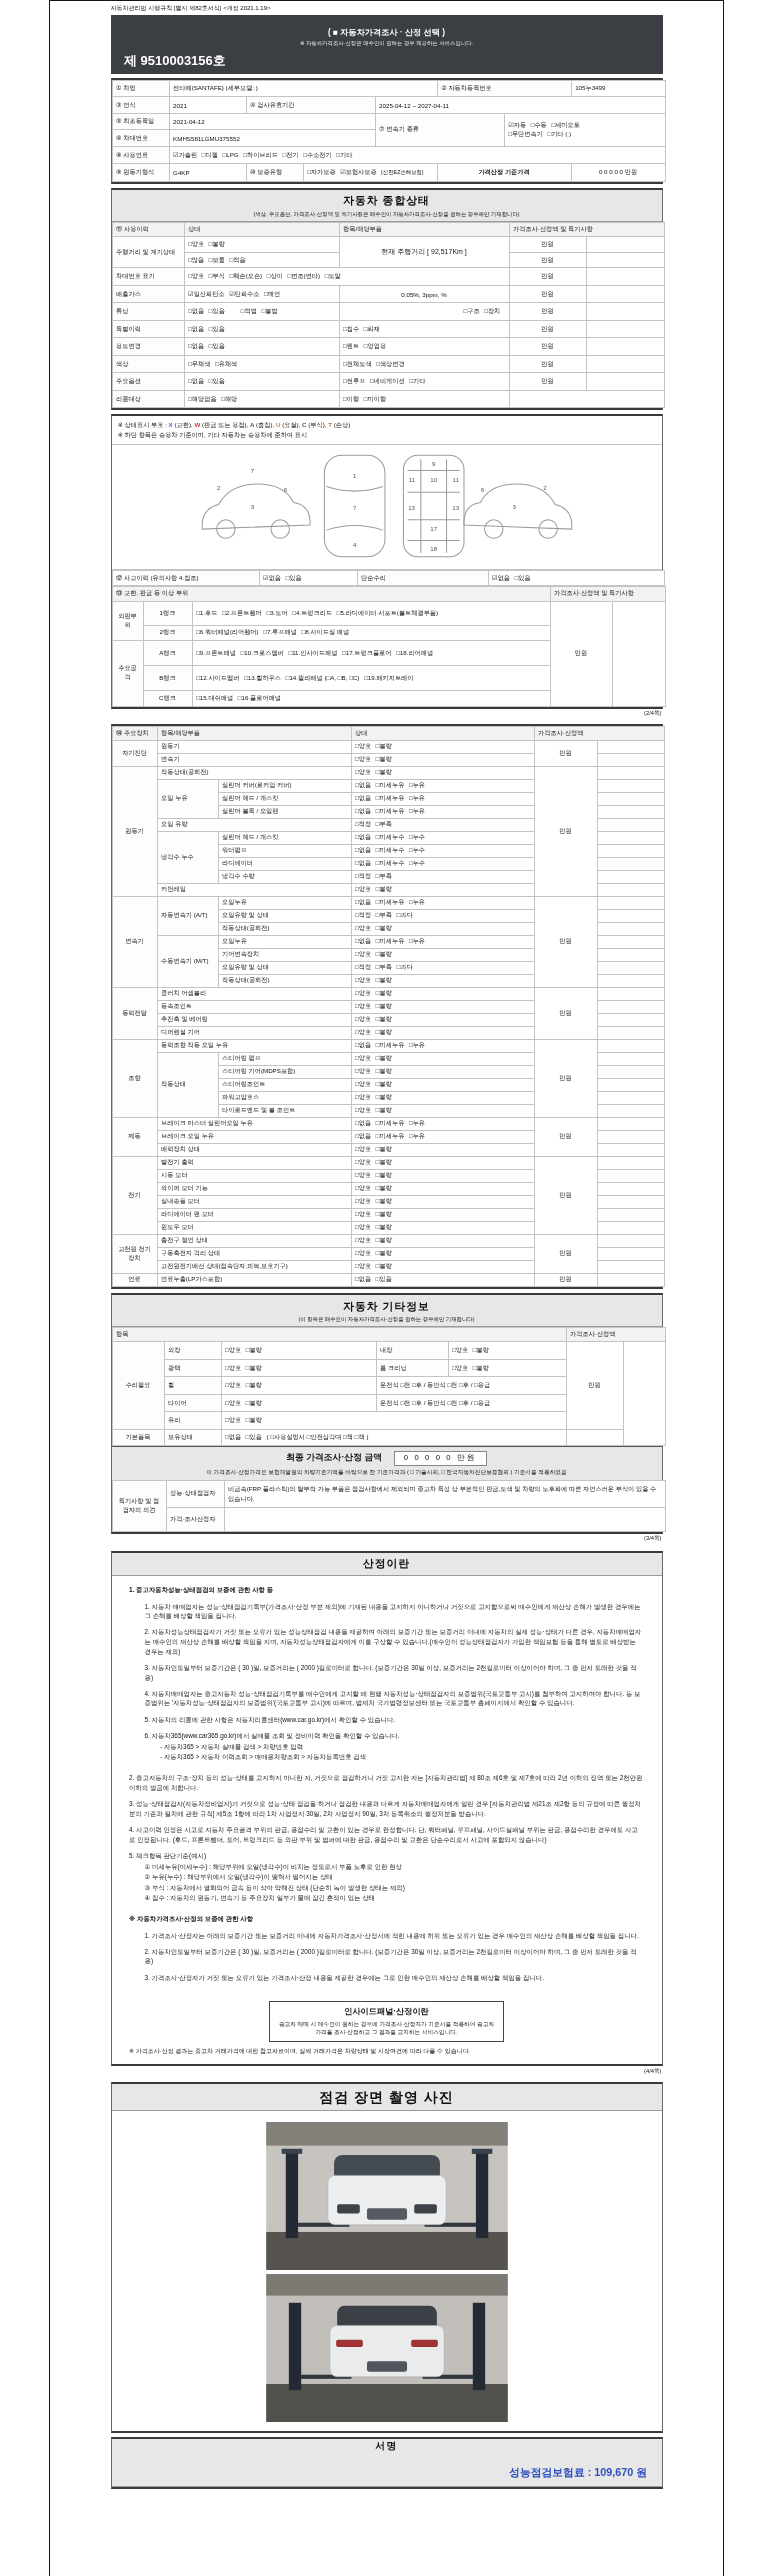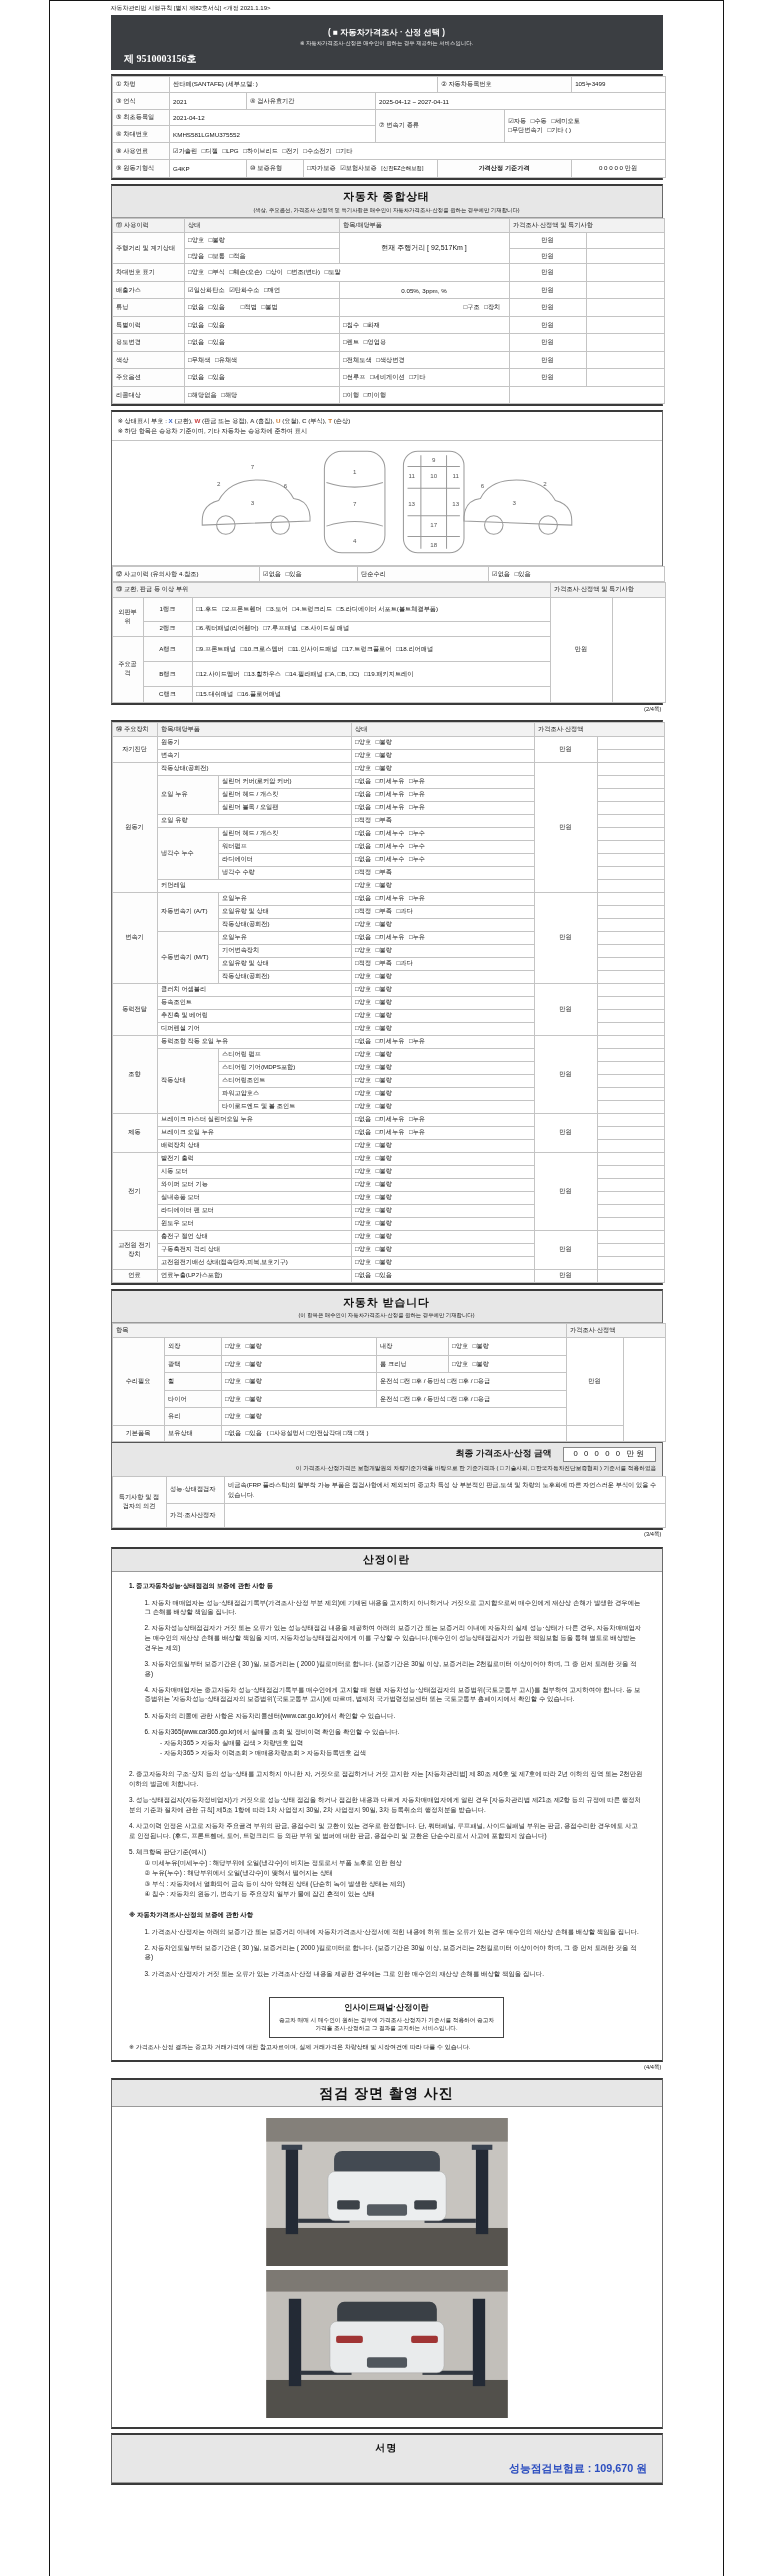--- a/index.html
+++ b/index.html
@@ -7,62 +7,62 @@
        font-family:"Liberation Sans","DejaVu Sans",sans-serif;color:#111;}
   .sheet{position:absolute;left:49px;top:0;width:675px;height:2576px;box-sizing:border-box;
          border-left:1.5px solid #141414;border-right:1.5px solid #141414;border-top:1.5px solid #141414;background:#fff;}
   .content{width:552px;margin:0 auto;}
   .reg-line{font-size:6px;padding:2.6px 0 1px 0;color:#111;}
   
   .doc-head{background:#3b3e42;color:#fff;padding:8.2px 13.4px 4.1px;margin-top:1.5px;}
   .doc-title{text-align:center;font-size:14.4px;font-weight:bold;letter-spacing:1px;}
   .doc-sub{text-align:center;font-size:8.2px;margin-top:3.6px;font-weight:bold;}
   .doc-note{text-align:center;font-size:5.4px;margin-top:2.6px;color:#e9e9e9;}
-  .doc-no{font-size:10px;font-weight:bold;margin-top:4.1px;font-family:Liberation Serif, serif;}
+  .doc-no{font-size:13px;font-weight:bold;margin-top:4.1px;}
   
   .block{border:1px solid #6a6a6a;border-top:2.6px solid #3a3a3a;border-bottom:2.6px solid #3a3a3a;margin-top:4.1px;background:#fff;}
   .sec-head{background:#e7e7e7;text-align:center;padding:4.6px 2.1px 3.6px;border-bottom:0.5px solid #9a9a9a;}
   .sec-title{font-size:10.8px;font-weight:bold;letter-spacing:1px;}
   .sec-sub{font-size:5.4px;margin-top:2.1px;}
   table{width:100%;border-collapse:collapse;table-layout:fixed;}
   td{border:0.5px solid #c4c4c4;font-size:6.2px;padding:1px 3.6px;vertical-align:middle;background:#fff;overflow:hidden;}
   td.lab{background:#fdfdfd;}
   td.center{text-align:center;}
   td.colhead{background:#f2f2f2;font-size:6.2px;padding:2.1px 3.6px;}
   .opt{margin-right:4.6px;white-space:nowrap;}
   .pcell{text-align:center;}
   .small{font-size:5.4px;}
   .marker{text-align:right;font-size:5.7px;padding:1.5px 1px;}
   
   .acc-notes{padding:3.1px 6.2px;border-bottom:0.5px solid #c4c4c4;font-size:6.2px;line-height:1.7;}
   .diagram-wrap{text-align:center;padding:3.1px 0;border-bottom:0.5px solid #c4c4c4;}
   svg text{font-family:"Liberation Sans","DejaVu Sans",sans-serif;}
   
-  .final-band{background:#e7e7e7;border-top:1px solid #555;padding:3.6px 5.2px 3.1px;text-align:right;}
+  .final-band{background:#e7e7e7;border-top:1px solid #555;padding:3.6px 5.2px 3.1px;text-align:center;}
   .final-label{font-size:8.8px;font-weight:bold;margin-right:9.3px;}
   .final-value{display:inline-block;background:#fff;border:0.5px solid #888;padding:1.5px 9.3px;font-size:7.7px;letter-spacing:2.1px;}
   .final-note{font-size:5.7px;margin-top:2.6px;}
   
   .notice-body{padding:8.2px 17.5px 7.2px;}
   .nline{font-size:6.4px;line-height:1.5;margin:1px 0;}
   .ind1{margin-left:15.5px;}
   .ind2{margin-left:31px;}
   .gap1{margin-top:6.7px;}
   .gap2{margin-top:11.3px;}
   .nbold{font-weight:bold;}
   .define-box{border:1px solid #444;width:222px;margin:10.3px auto 5.2px;text-align:center;padding:4.1px 5.2px;}
   .define-title{font-size:8.2px;font-weight:bold;}
   .define-text{font-size:5.7px;margin-top:2.6px;line-height:1.5;}
   .footnote{font-size:6px;margin-top:4.1px;line-height:1.5;}
   
   .photo-body{text-align:center;padding:6.2px 0 5.2px;}
   .photo{display:block;margin:4.1px auto;}
   
   .sign-band{background:#e7e7e7;position:relative;height:47px;border-bottom:0.5px solid #9a9a9a;}
-  .sign-title{text-align:center;font-size:9.8px;font-weight:bold;padding-top:7px;letter-spacing:1.5px;}
+  .sign-title{text-align:center;font-size:9.8px;font-weight:bold;padding-top:1px;letter-spacing:1.5px;}
   .sign-fee{position:absolute;right:14.4px;bottom:6.2px;font-size:10.8px;font-weight:bold;}
 </style>
 </head>
 <body>
 
 <div class="sheet">
   <div class="content">
 
     <div class="reg-line">자동차관리법 시행규칙 [별지 제82호서식] &lt;개정 2021.1.19&gt;</div>
 
@@ -582,21 +582,21 @@
               <td><span class="opt">□없음</span><span class="opt">□있음</span></td>
               <td class="pcell" rowspan="1">만원</td>
               <td></td>
             </tr>
           </tbody>
       </table>
     </div>
 
     <div class="block">
       <div class="sec-head">
-        <div class="sec-title">자동차 받습니다</div>
+        <div class="sec-title">자동차 기타정보</div>
         <div class="sec-sub">(이 항목은 매수인이 자동차가격조사·산정을 원하는 경우에만 기재합니다)</div>
       </div>
       <table>
         <colgroup>
             <col style="width:52px">
             <col style="width:57px">
             <col style="width:155px">
             <col style="width:72px">
             <col style="width:118px">
             <col style="width:57px">

